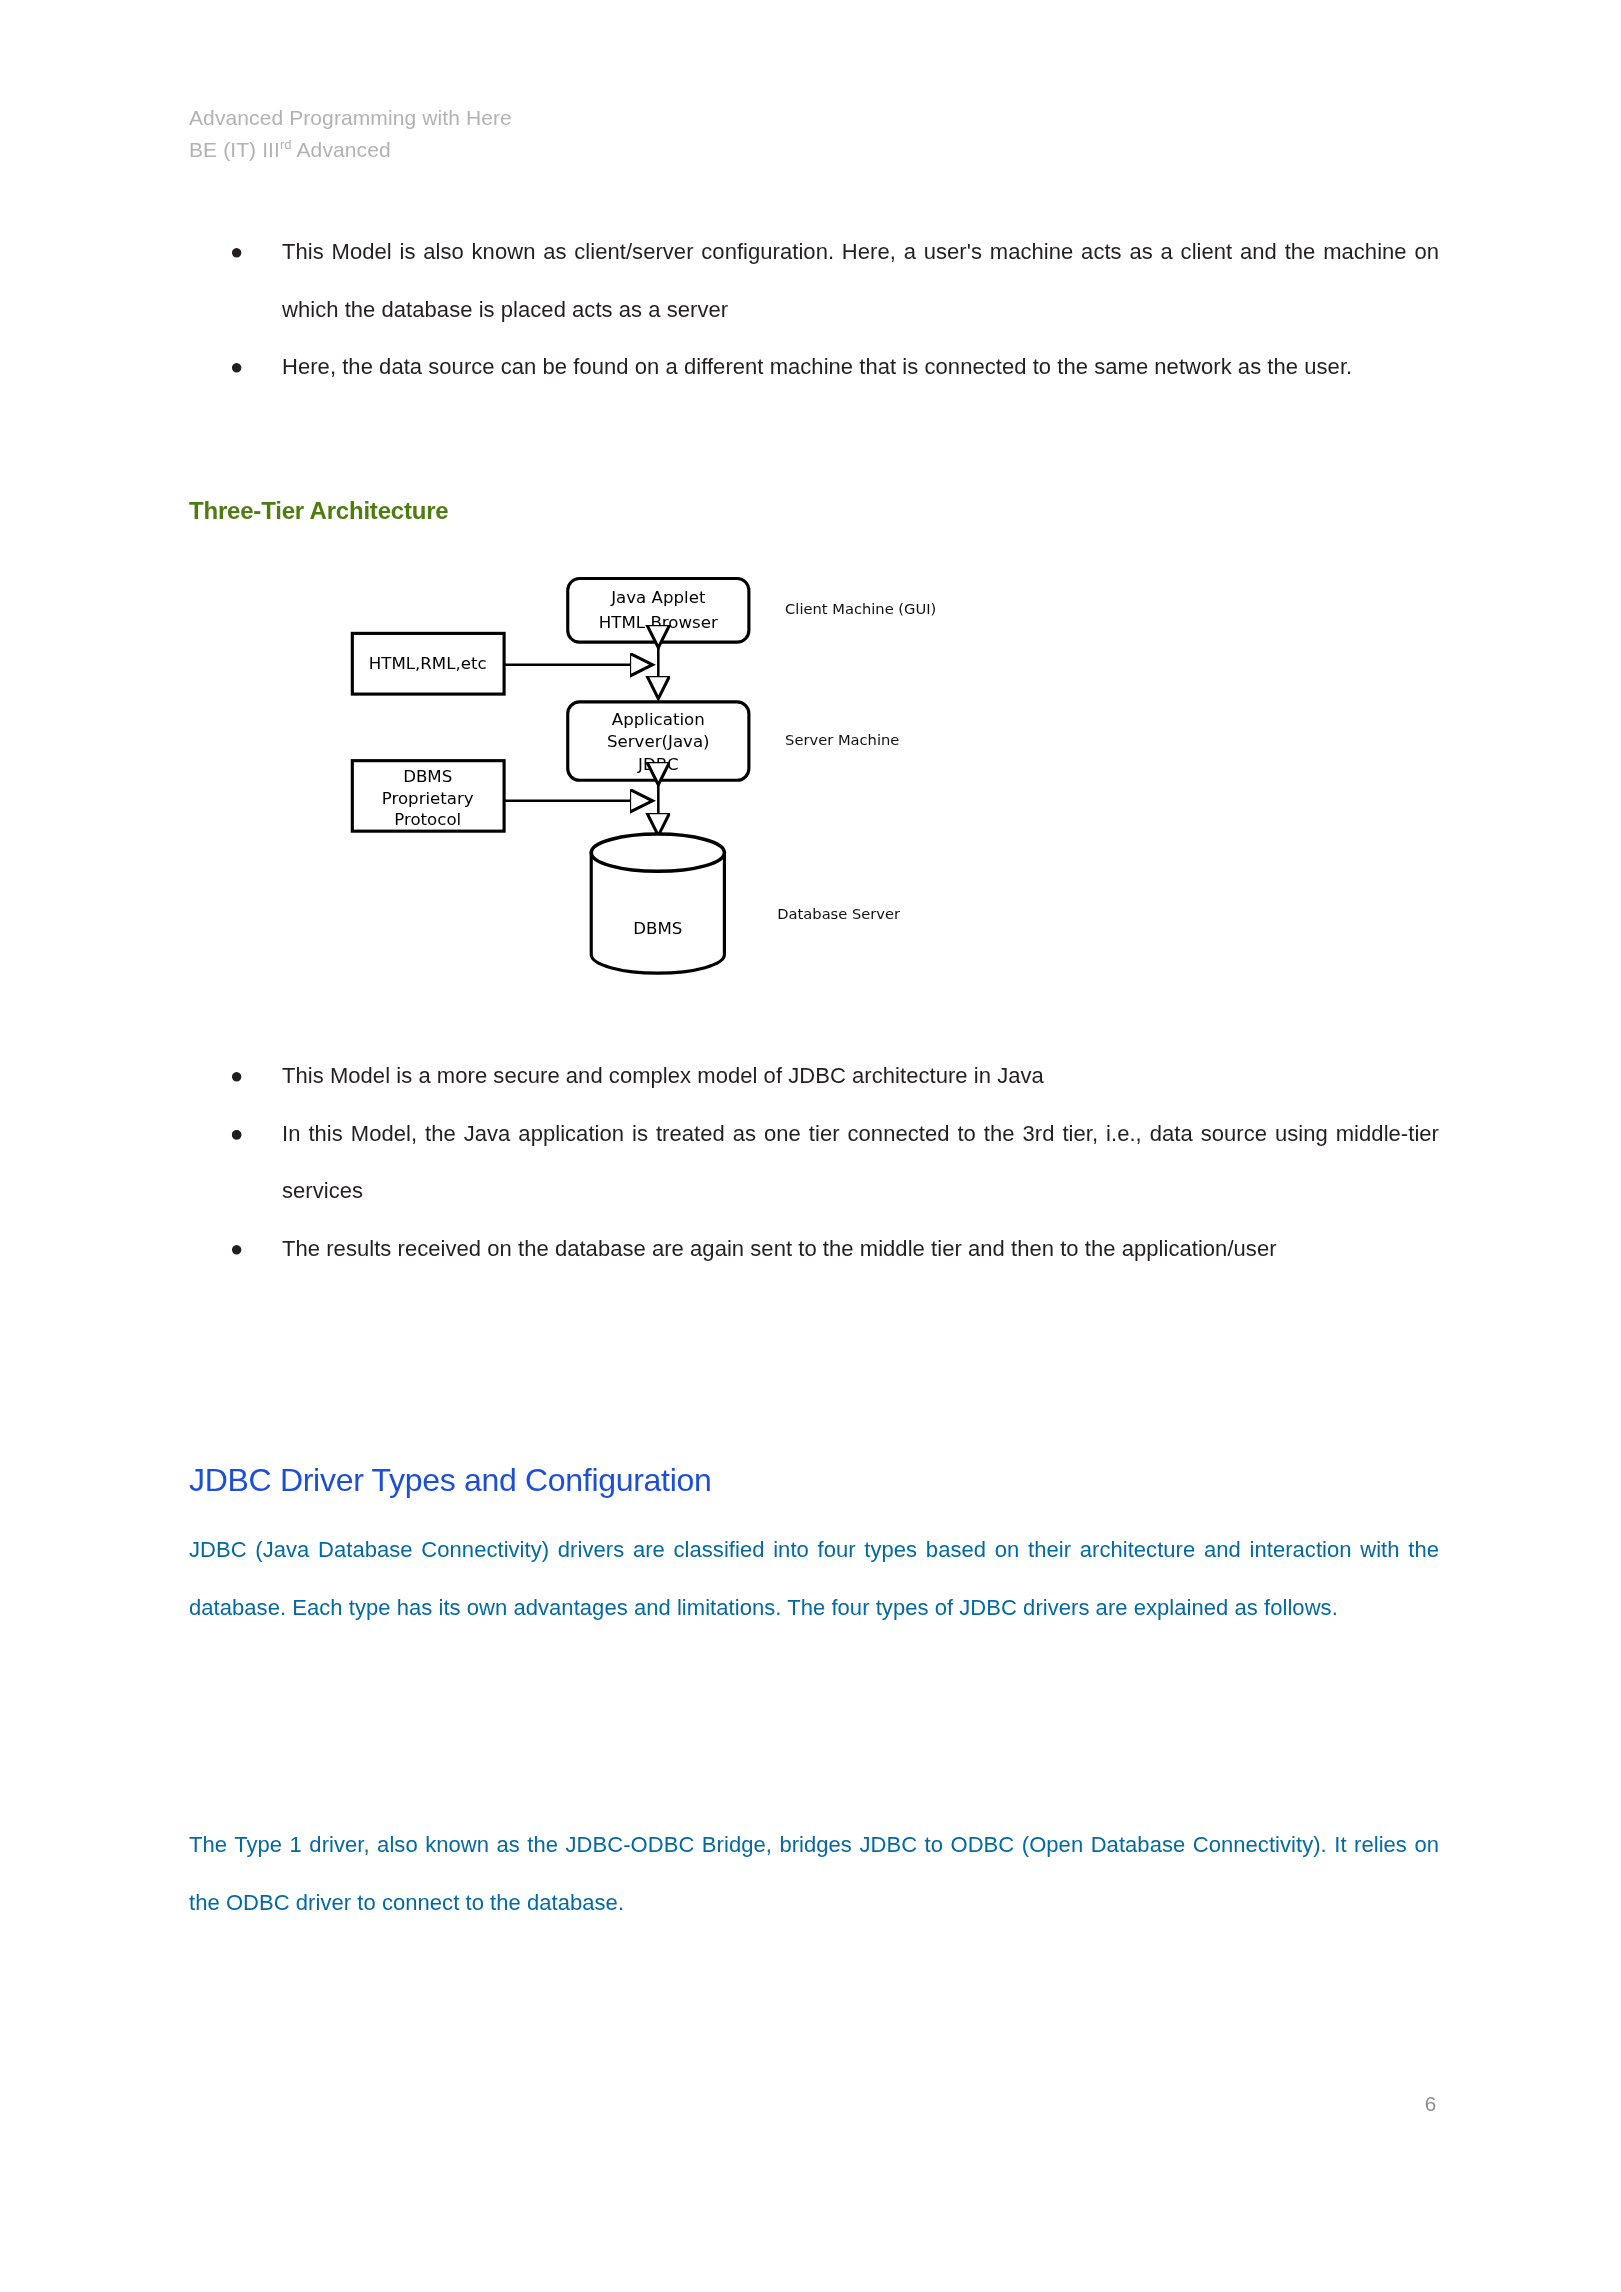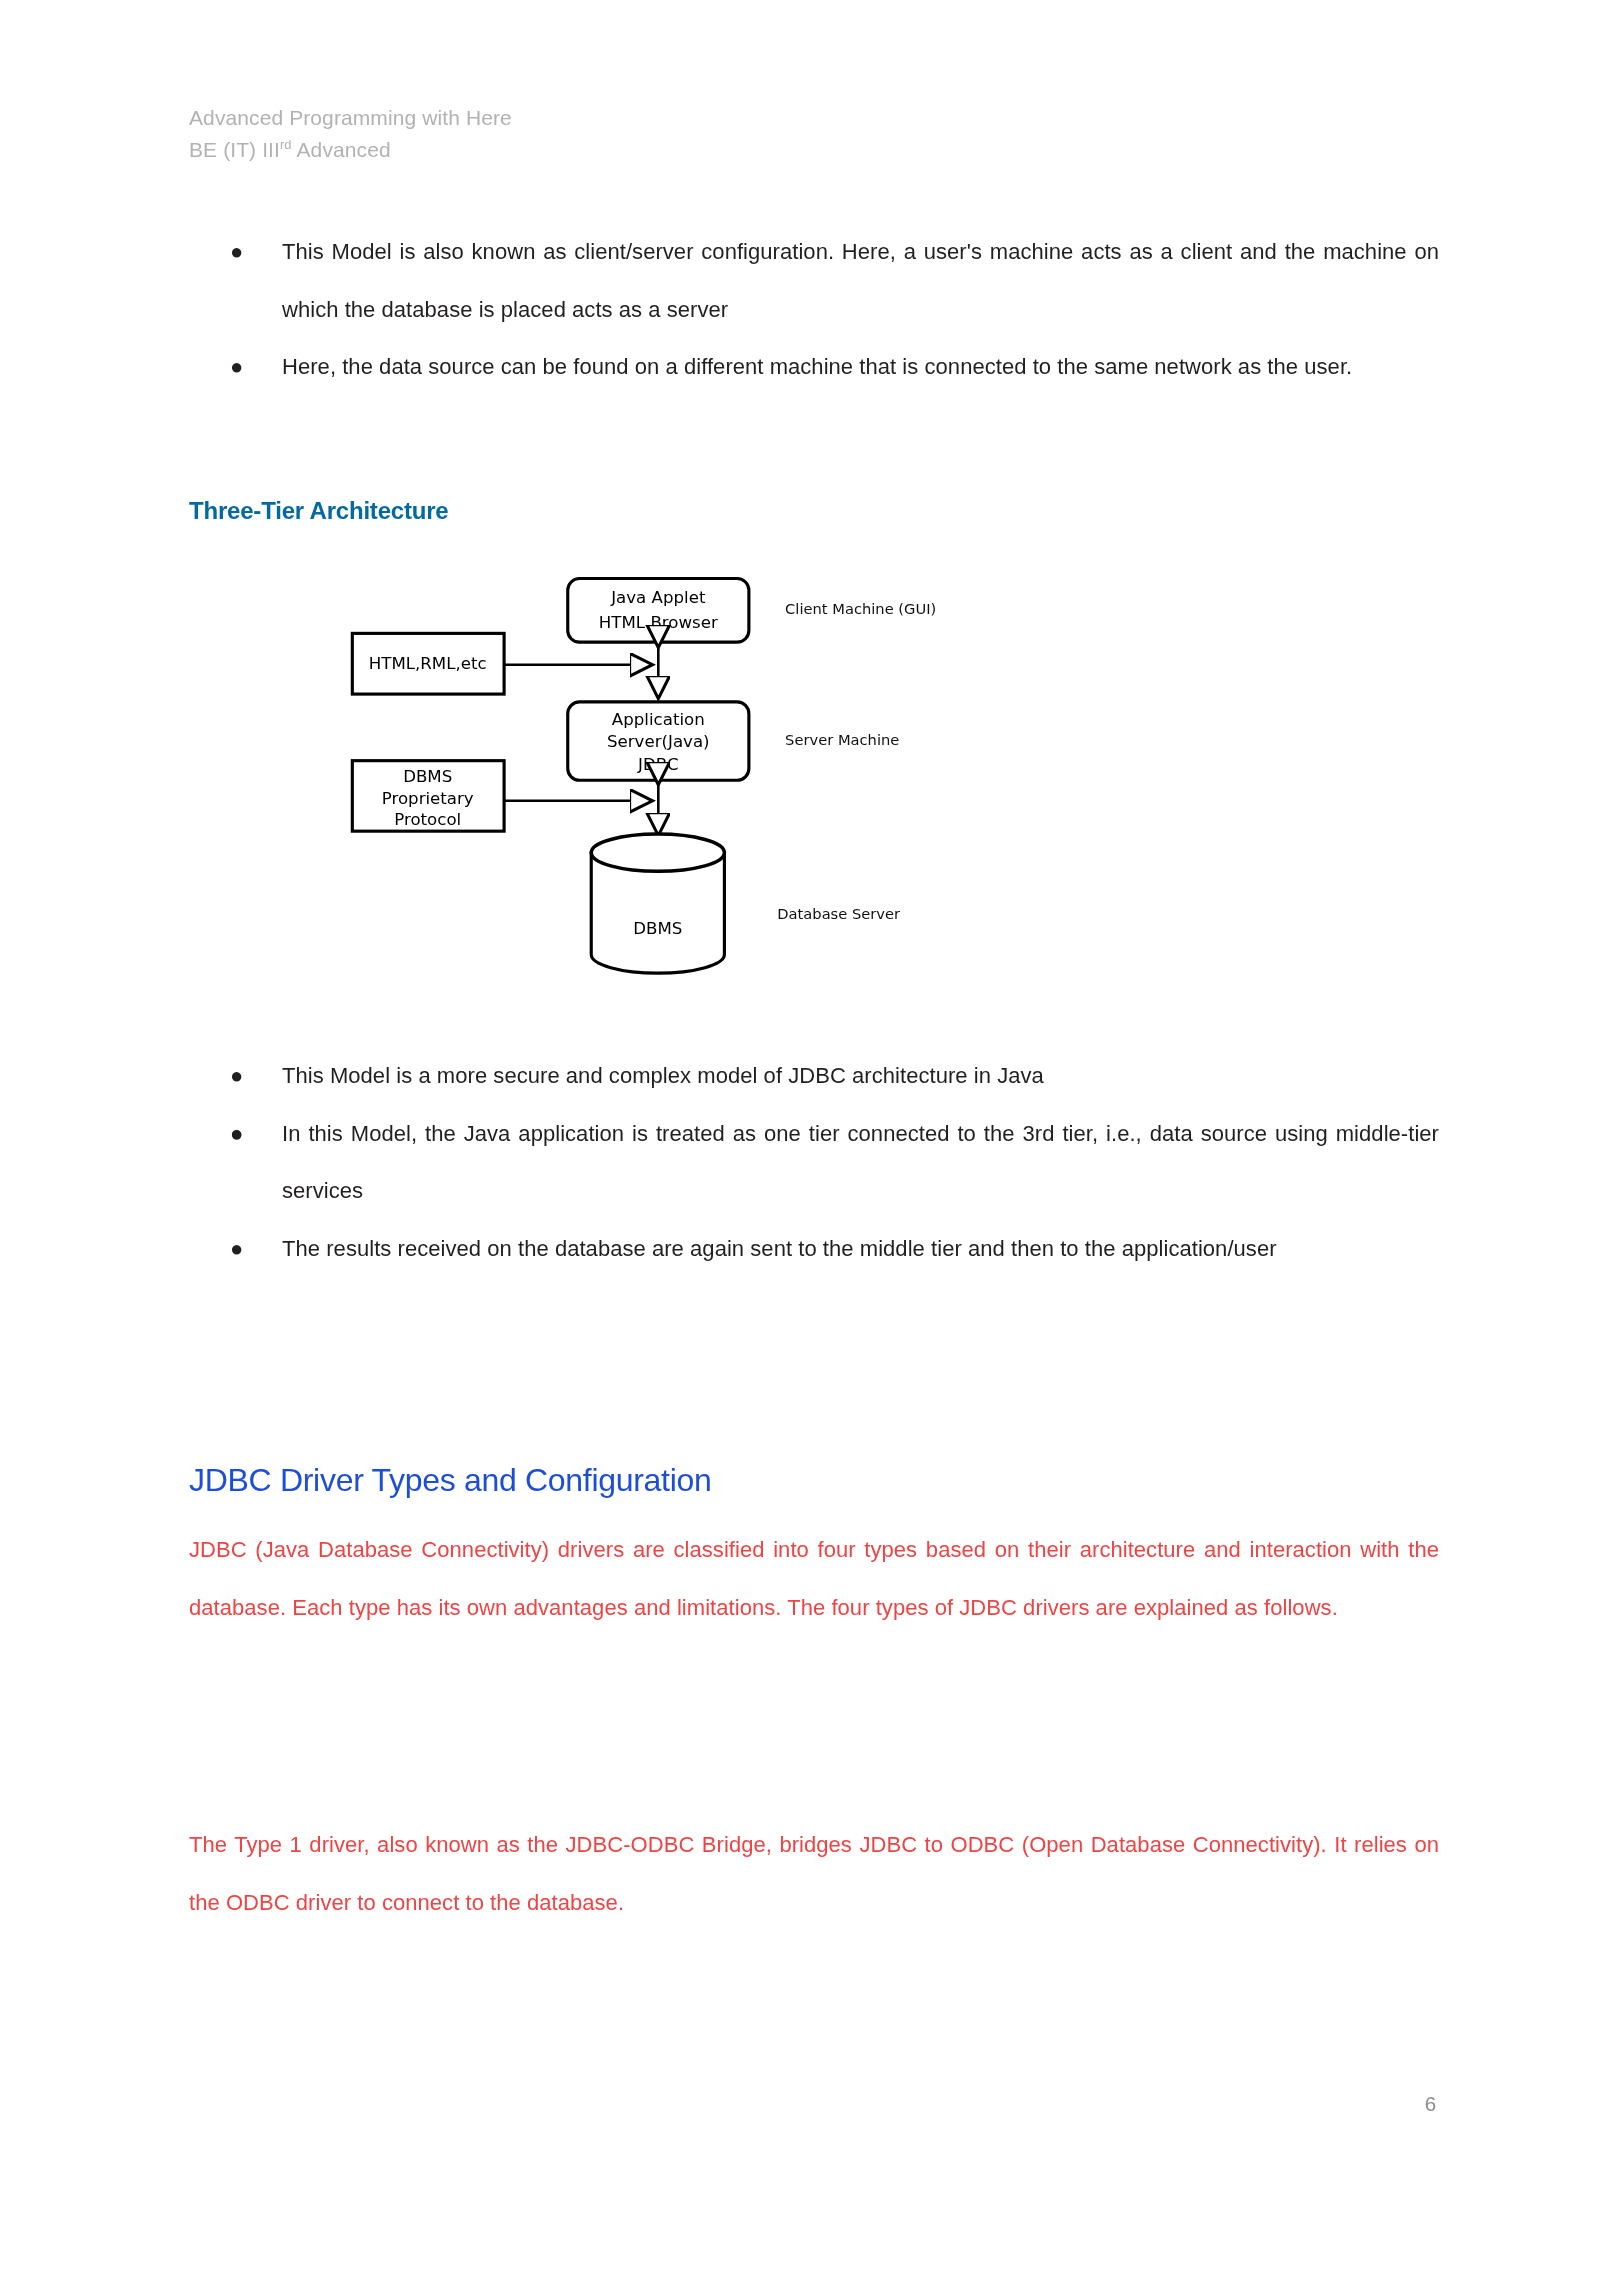--- a/index.html
+++ b/index.html
@@ -34,21 +34,21 @@
   .doc-header sup {
     font-size: 0.62em;
     vertical-align: super;
     line-height: 0;
   }
 
   
   .body-text {
     font-size: 22px;
     line-height: 2.62;
-    color: #ef4444;
+    color: #0369a1;
     text-align: justify;
     letter-spacing: 0.05px;
   }
   .body-text.last-line-left { text-align-last: left; }
 
   ul.bullets {
     list-style: none;
     margin: 0;
     padding: 0;
   }
@@ -67,21 +67,21 @@
     left: 41px;
     top: 0;
     font-size: 22px;
     line-height: 2.62;
     color: #231f20;
   }
 
   .h2 {
     font-size: 24px;
     font-weight: bold;
-    color: #0369a1;
+    color: #4d7c0f;
     letter-spacing: -0.2px;
   }
   .h1 {
     font-size: 32px;
     font-weight: normal;
     color: #1d4ed8;
     letter-spacing: -0.3px;
   }
   .h3 {
     font-size: 24px;

